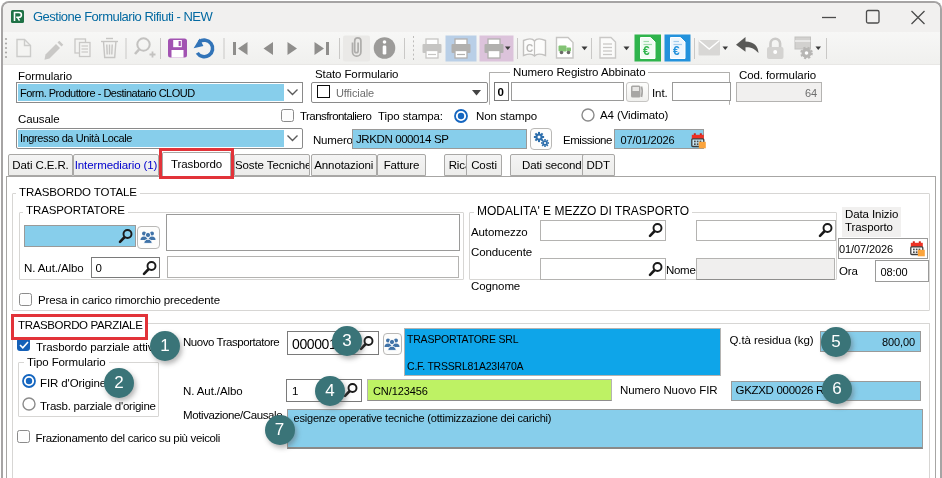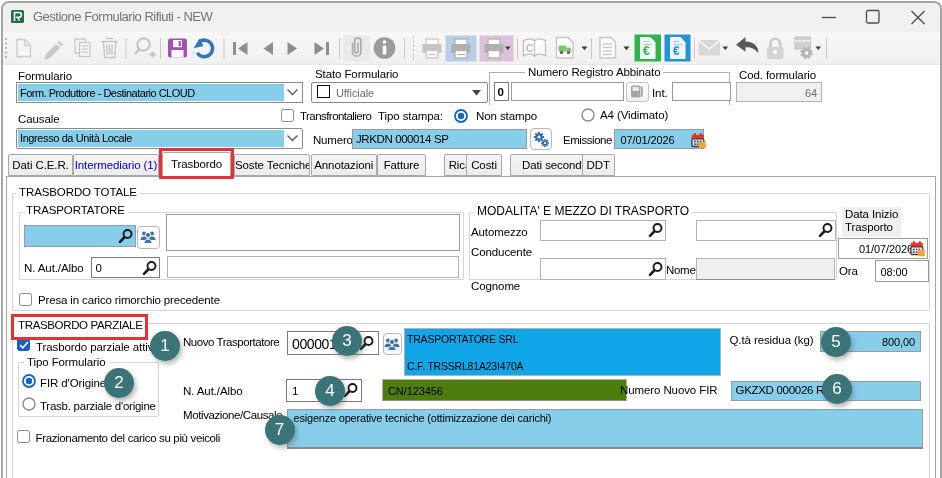--- a/index.html
+++ b/index.html
@@ -36,21 +36,21 @@
 <body>
 <div class="frame"></div>
 <div class="titlebar"></div>
 <div class="toolbar"></div>
 
 <svg class="abs" style="left:11px;top:10px" width="13" height="13" viewBox="0 0 13 13">
   <rect x="0" y="0" width="13" height="13" rx="1.5" fill="#1e7145"></rect>
   <path d="M3.5 11 V2.5 h4.5 a2.4 2.4 0 0 1 0 4.8 h-2.8" stroke="#fff" stroke-width="1.6" fill="none"></path>
   <path d="M6.5 7.3 l2 3.4" stroke="#fff" stroke-width="1.5" fill="none"></path>
 </svg>
-<span class="lbl" style="left:33px;top:9.5px;font-size:13px;color:#737373;line-height:13px;letter-spacing:-0.5px;">Gestione Formulario Rifiuti - NEW</span>
+<span class="lbl" style="left:33px;top:9.5px;font-size:13px;color:#0369a1;line-height:13px;letter-spacing:-0.5px;">Gestione Formulario Rifiuti - NEW</span>
 <svg class="abs" style="left:814px;top:2px" width="115" height="30" viewBox="0 0 115 30">
   <line x1="8" y1="15.5" x2="22" y2="15.5" stroke="#4c4c4c" stroke-width="1.3"></line>
   <rect x="52.5" y="8.5" width="12.5" height="12.5" rx="1.5" fill="none" stroke="#4c4c4c" stroke-width="1.3"></rect>
   <path d="M97.5 9 l13 13 M110.5 9 l-13 13" stroke="#4c4c4c" stroke-width="1.3"></path>
 </svg>
 
 <svg class="abs" style="left:0;top:31px" width="942" height="34" viewBox="0 0 942 34">
   <g fill="#aaa9a7">
     <circle cx="6" cy="8" r="1.1"></circle>
       <circle cx="6" cy="12.5" r="1.1"></circle>
@@ -206,21 +206,21 @@
 </div>
 <span class="lbl" style="left:315px;top:68px">Stato Formulario</span>
 <div class="fld" style="left:311px;top:82px;width:175px;height:19px;border-color:#8a8a8a;border-radius:2px;">
   <div class="abs" style="left:4.5px;top:2px;width:13px;height:13px;background:#fff;border:1.6px solid #0a0a0a;box-sizing:border-box;"></div>
   <span class="lbl" style="left:24px;top:4px;color:#6e6e6e;font-size:11px;">Ufficiale</span>
   <svg class="abs" style="left:160px;top:7px" width="10" height="6">
       <polygon points="0,0 9,0 4.5,5.5" fill="#444"></polygon>
     </svg>
 </div>
 <div class="grp" style="left:489px;top:72px;width:241px;height:33px;border-color:#b0afad;border-bottom:none;"></div>
-<span class="grplbl" style="left:525px;top:66px;">Numero Registro Abbinato</span>
+<span class="grplbl" style="left:510px;top:66px;">Numero Registro Abbinato</span>
 <div class="fld" style="left:494px;top:82px;width:13px;height:17px;border-color:#7a7a7a;font-weight:bold;">
     <span class="lbl" style="left:2.5px;top:2.5px;font-weight:bold;">0</span>
   </div>
 <div class="fld" style="left:510.5px;top:82px;width:111px;height:17px;border-color:#9a9a99;"></div>
 <div class="abs" style="left:626px;top:82px;width:20.5px;height:18px;background:linear-gradient(#fefefd,#f0f0ee);border:1px solid #c6c5c3;border-radius:3px;">
   <svg class="abs" style="left:3px;top:2px" width="14" height="13" viewBox="0 0 14 13">
     <rect x="1" y="0.5" width="9.5" height="12" rx="1.5" fill="#a7a6a4"></rect>
     <rect x="2.5" y="2" width="6.5" height="4" fill="#e8e7e5"></rect>
     <path d="M11.5 1.5 q1.5 4.5 0 10.5" fill="none" stroke="#a7a6a4" stroke-width="1.6"></path>
   </svg>
@@ -386,21 +386,21 @@
       <line x1="7.2" y1="9.5" x2="3" y2="13.8" stroke="#1a1a1a" stroke-width="2.6" stroke-linecap="round"></line>
     </svg>
   </div>
   <span class="lbl" style="left:666px;top:264px;letter-spacing:-0.3px;">Nome</span>
   <div class="fld" style="left:695.5px;top:257.5px;width:137px;height:20px;border-color:#b4b3b1;border-bottom-color:#8f8e8d;background:#f0efee;"></div>
 
   <div class="abs graybg" style="left:842px;top:207px;width:59px;height:30px;"></div>
   <span class="lbl" style="left:845px;top:208px;">Data Inizio</span>
   <span class="lbl" style="left:845px;top:221px;">Trasporto</span>
   <div class="fld" style="left:838px;top:237.5px;width:87.5px;height:19.5px;border-color:#9a9a99;">
-    <span class="lbl" style="left:20px;top:4.5px;font-size:11px;letter-spacing:-0.1px;">01/07/2026</span>
+    <span class="lbl" style="left:0;top:4.5px;font-size:11px;letter-spacing:-0.1px;">01/07/2026</span>
   <svg class="abs" style="left:71px;top:2.5px" width="16" height="16" viewBox="0 0 16 16">
     <rect x="2.8" y="0.3" width="2" height="3" fill="#c81e14"></rect>
         <rect x="8.8" y="0.3" width="2" height="3" fill="#c81e14"></rect>
     <rect x="0.8" y="1.8" width="12" height="4.2" fill="#ee3124"></rect>
     <rect x="0.8" y="5.8" width="12" height="7.7" rx="1" fill="#ffffff" fill-opacity="0.55" stroke="#3c3c3c" stroke-width="1.3"></rect>
     <g fill="#4a4a4a">
           <rect x="3" y="7.6" width="1.7" height="1.7"></rect>
           <rect x="5.8" y="7.6" width="1.7" height="1.7"></rect>
           <rect x="8.6" y="7.6" width="1.7" height="1.7"></rect>
           <rect x="3" y="10.3" width="1.7" height="1.7"></rect>
@@ -469,21 +469,21 @@
     </svg>
   <span class="lbl" style="left:40px;top:399.5px;letter-spacing:-0.25px;">Trasb. parziale d'origine</span>
   <span class="lbl" style="left:183px;top:384.5px;">N. Aut./Albo</span>
   <div class="fld" style="left:286px;top:378.5px;width:74px;height:21px;border-color:#7a7a7a;">
     <span class="lbl" style="left:5px;top:5px;">1</span>
     <svg class="abs" style="left:55px;top:2.5px" width="17" height="17" viewBox="0 0 17 17">
       <circle cx="10.5" cy="6" r="4" fill="none" stroke="#1a1a1a" stroke-width="1.9"></circle>
       <line x1="7.2" y1="9.5" x2="3" y2="13.8" stroke="#1a1a1a" stroke-width="2.6" stroke-linecap="round"></line>
     </svg>
   </div>
-  <div class="fld" style="left:382px;top:379px;width:243px;height:20px;border-color:#b4b3b1;border-bottom-color:#8f8e8d;background:#4d7c0f;">
+  <div class="fld" style="left:367px;top:379px;width:243px;height:20px;border-color:#b4b3b1;border-bottom-color:#8f8e8d;background:#bef264;">
     <span class="lbl" style="left:5px;top:5px;font-size:11px;">CN/123456</span>
   </div>
   <span class="lbl" style="left:620px;top:384px;">Numero Nuovo FIR</span>
   <div class="fld cyanbg" style="left:731px;top:380.5px;width:188px;height:18px;border-color:#9a9a99;">
     <span class="lbl" style="left:3.5px;top:2.5px;letter-spacing:-0.3px;">GKZXD 000026 RN</span>
   </div>
   <span class="lbl" style="left:183px;top:409px;letter-spacing:-0.4px;">Motivazione/Causale</span>
   <div class="fld cyanbg" style="left:286.5px;top:408.5px;width:634px;height:37px;border-color:#9a9a99;border-bottom:2px solid #8a8a89;">
     <span class="lbl" style="left:6px;top:2px;font-size:11px;letter-spacing:-0.2px;">esigenze operative tecniche (ottimizzazione dei carichi)</span>
   </div>

